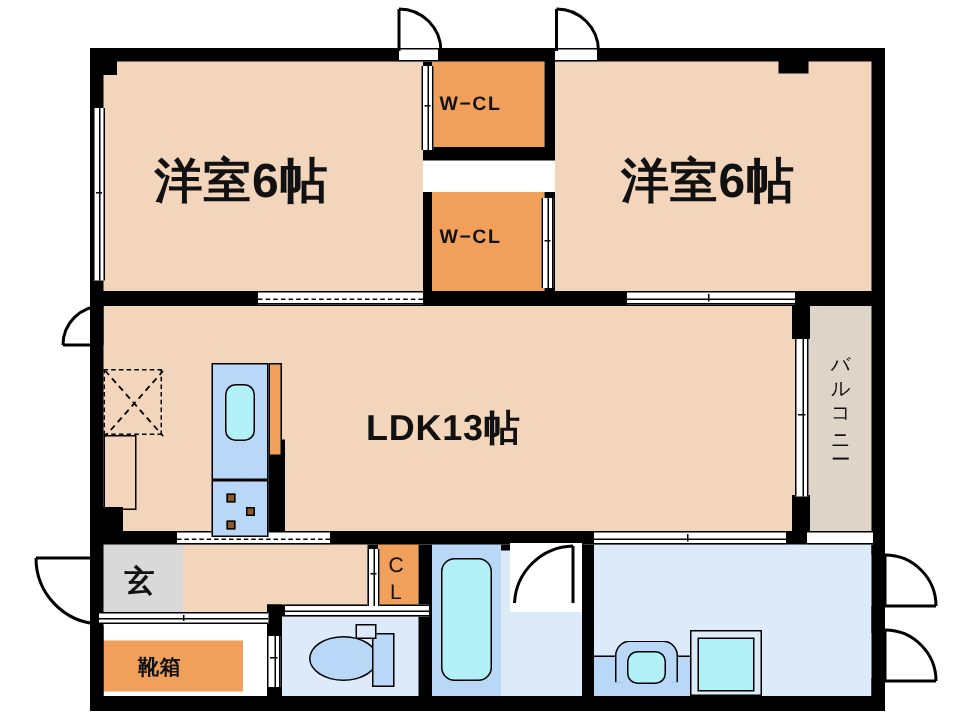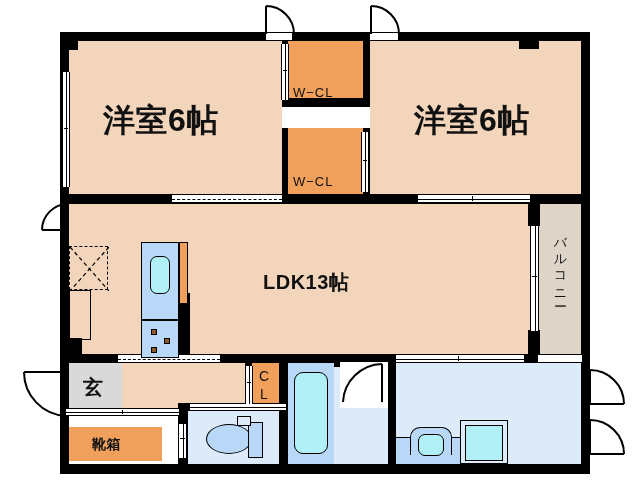--- a/index.html
+++ b/index.html
@@ -54,22 +54,22 @@
 
   
   .label {
     position:absolute;
     color:#111;
     font-weight: 700;
     white-space: nowrap;
     letter-spacing: 0.5px;
   }
   .lbl-room   { font-size: 32px; }
-  .lbl-ldk    { font-size: 20px; margin-left: 19px; }
-  .lbl-wcl    { font-size: 13px; font-weight: 400; letter-spacing: 1px; margin-top: 24px; }
+  .lbl-ldk    { font-size: 24px; }
+  .lbl-wcl    { font-size: 13px; font-weight: 700; letter-spacing: 1px; }
   .lbl-cl     { font-size: 14px; font-weight: 500; line-height: 15px; }
   .lbl-gen    { font-size: 20px; font-weight: 700; }
   .lbl-box    { font-size: 14px; font-weight: 700; }
   .lbl-bal    { font-size: 13px; font-weight: 500; writing-mode: vertical-rl; letter-spacing: 3px; }
 
   
   .outline { border: 1.6px solid #000; }
   .dashbox { border: 1.6px dashed #000; background: transparent; }
 </style>
 </head>

